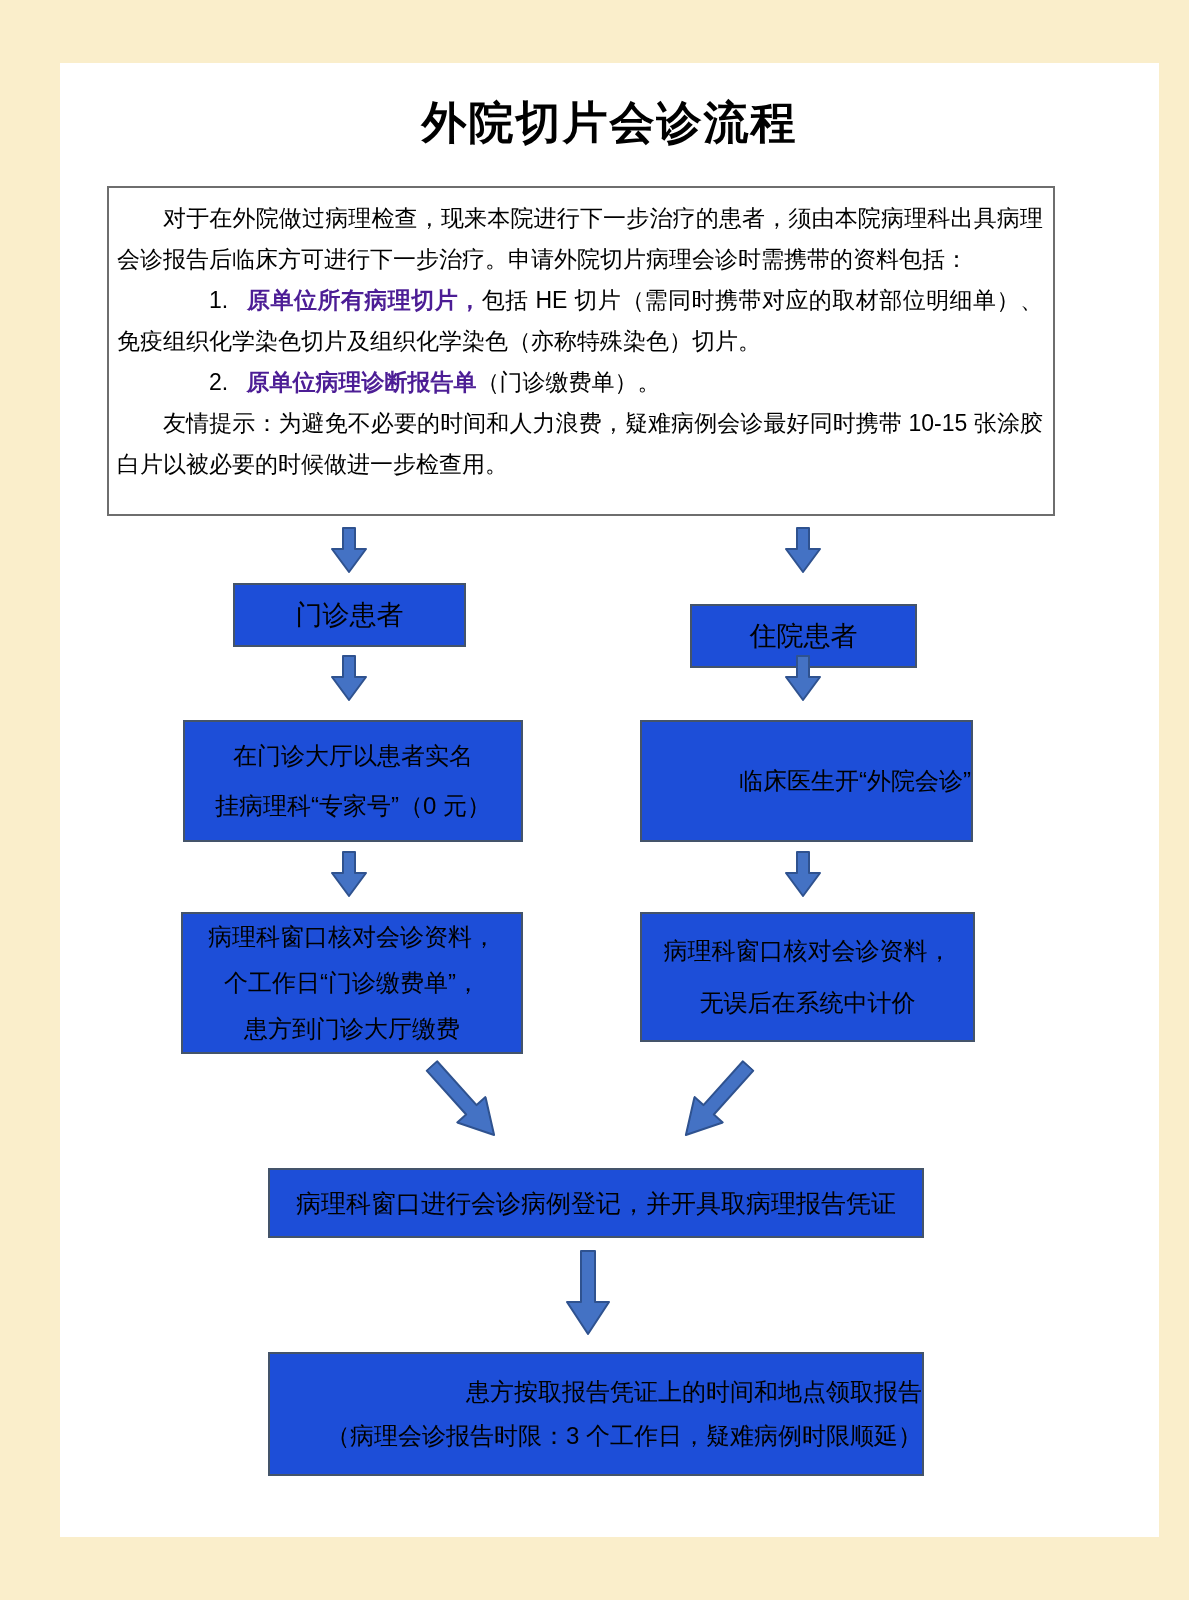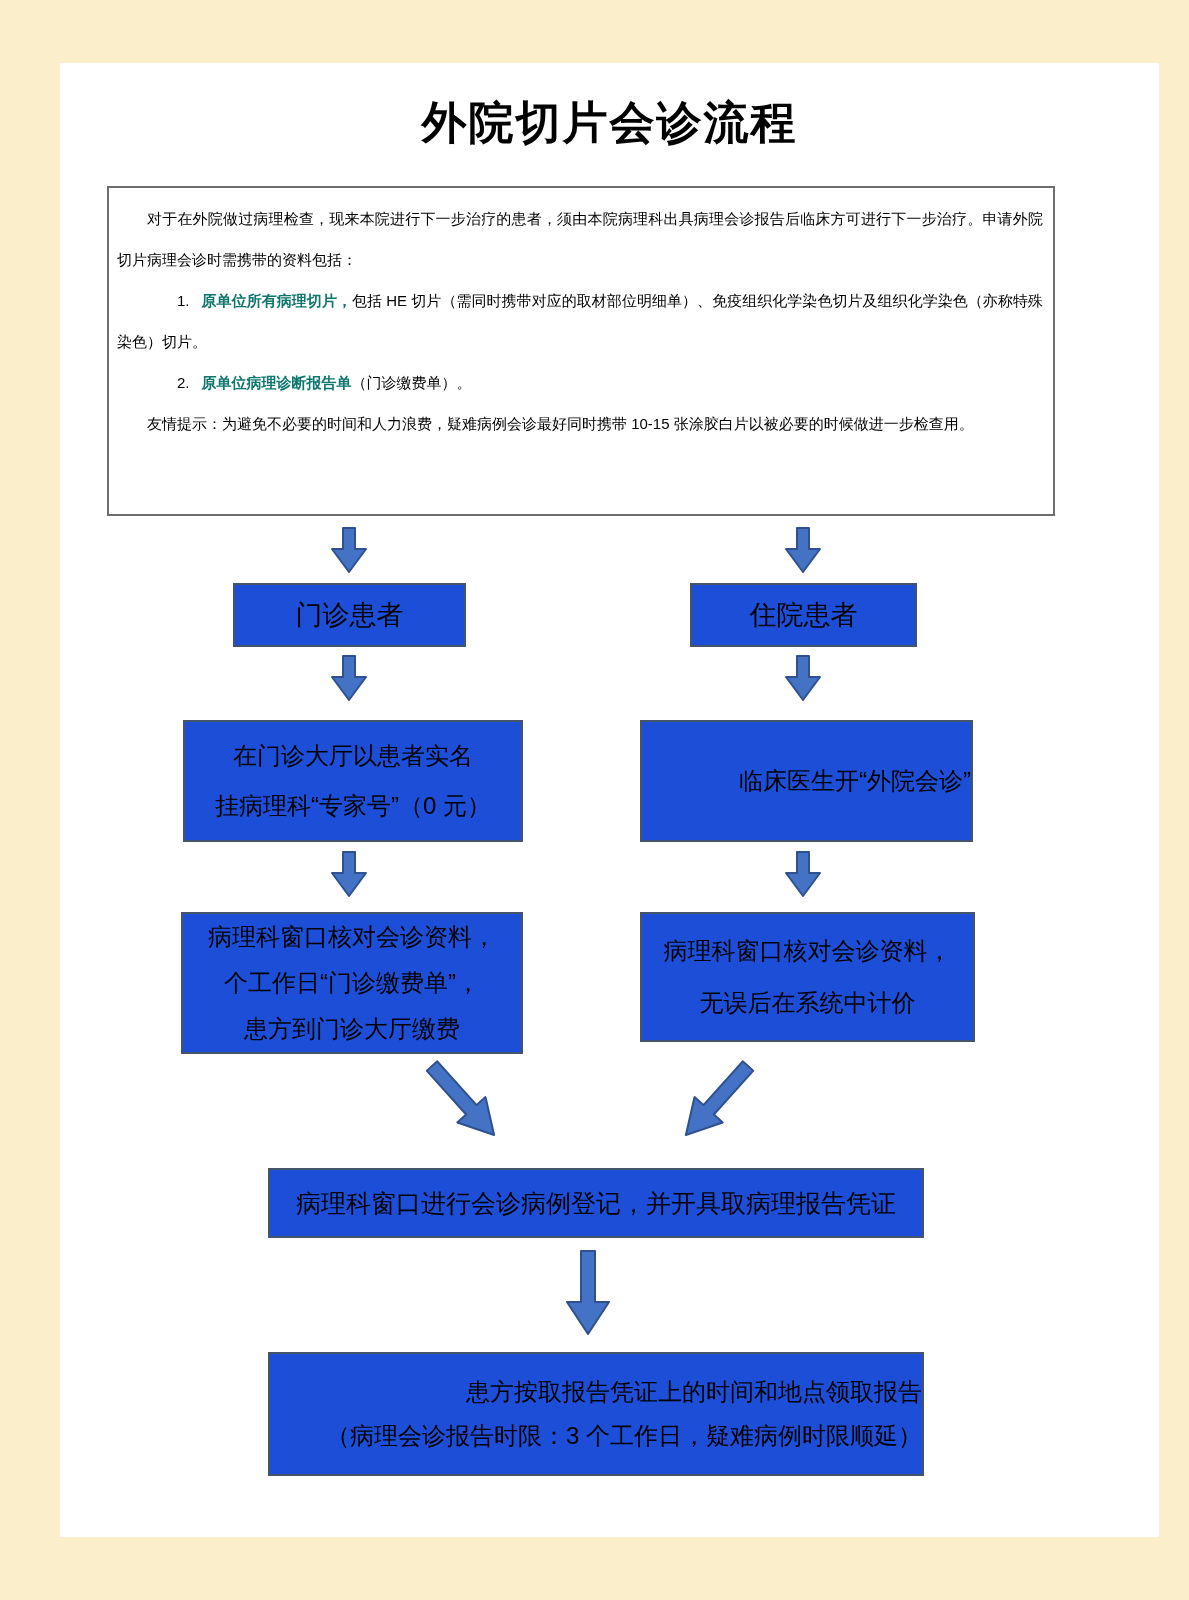--- a/index.html
+++ b/index.html
@@ -35,30 +35,30 @@
   }
   .notice-box {
     position: absolute;
     left: 47px;
     top: 123px;
     width: 948px;
     height: 330px;
     box-sizing: border-box;
     border: 2px solid #6e6e6e;
     padding: 10px 10px 6px 8px;
-    font-size: 15px;
+    font-size: 23px;
     line-height: 41px;
   }
   .notice-box p {
     margin: 0;
     text-indent: 2em;
     text-align: justify;
   }
   .red-bold {
-    color: #0f766e;
+    color: #4c1d95;
     font-weight: bold;
   }
   .num {
     display: inline-block;
     margin-right: 0.8em;
   }
   .flow-box {
     position: absolute;
     box-sizing: border-box;
     border: 2px solid #44546A;
@@ -66,21 +66,21 @@
     display: flex;
     flex-direction: column;
     align-items: center;
     justify-content: center;
     text-align: center;
     font-size: 24px;
   }
   .flow-box .line { display: block; }
   .entry-box { font-size: 27px; }
   .box-outpatient-entry { left: 173px; top: 520px; width: 233px; height: 64px; }
-  .box-inpatient-entry  { left: 630px; top: 520px; width: 227px; height: 64px; text-align: center; }
+  .box-inpatient-entry  { left: 630px; top: 541px; width: 227px; height: 64px; text-align: center; }
   .box-outpatient-step1 { left: 123px; top: 657px; width: 340px; height: 122px; line-height: 50px; }
   .box-inpatient-step1  { left: 580px; top: 657px; width: 333px; height: 122px; line-height: 50px; align-items: flex-end; }
   .box-outpatient-step2 { left: 121px; top: 849px; width: 342px; height: 142px; line-height: 46px; }
   .box-inpatient-step2  { left: 580px; top: 849px; width: 335px; height: 130px; line-height: 52px; }
   .box-register { left: 208px; top: 1105px; width: 656px; height: 70px; font-size: 25px; }
   .box-result   { left: 208px; top: 1289px; width: 656px; height: 124px; line-height: 44px; align-items: flex-end; }
   .arrow {
     position: absolute;
   }
   .arrow svg { display: block; }

